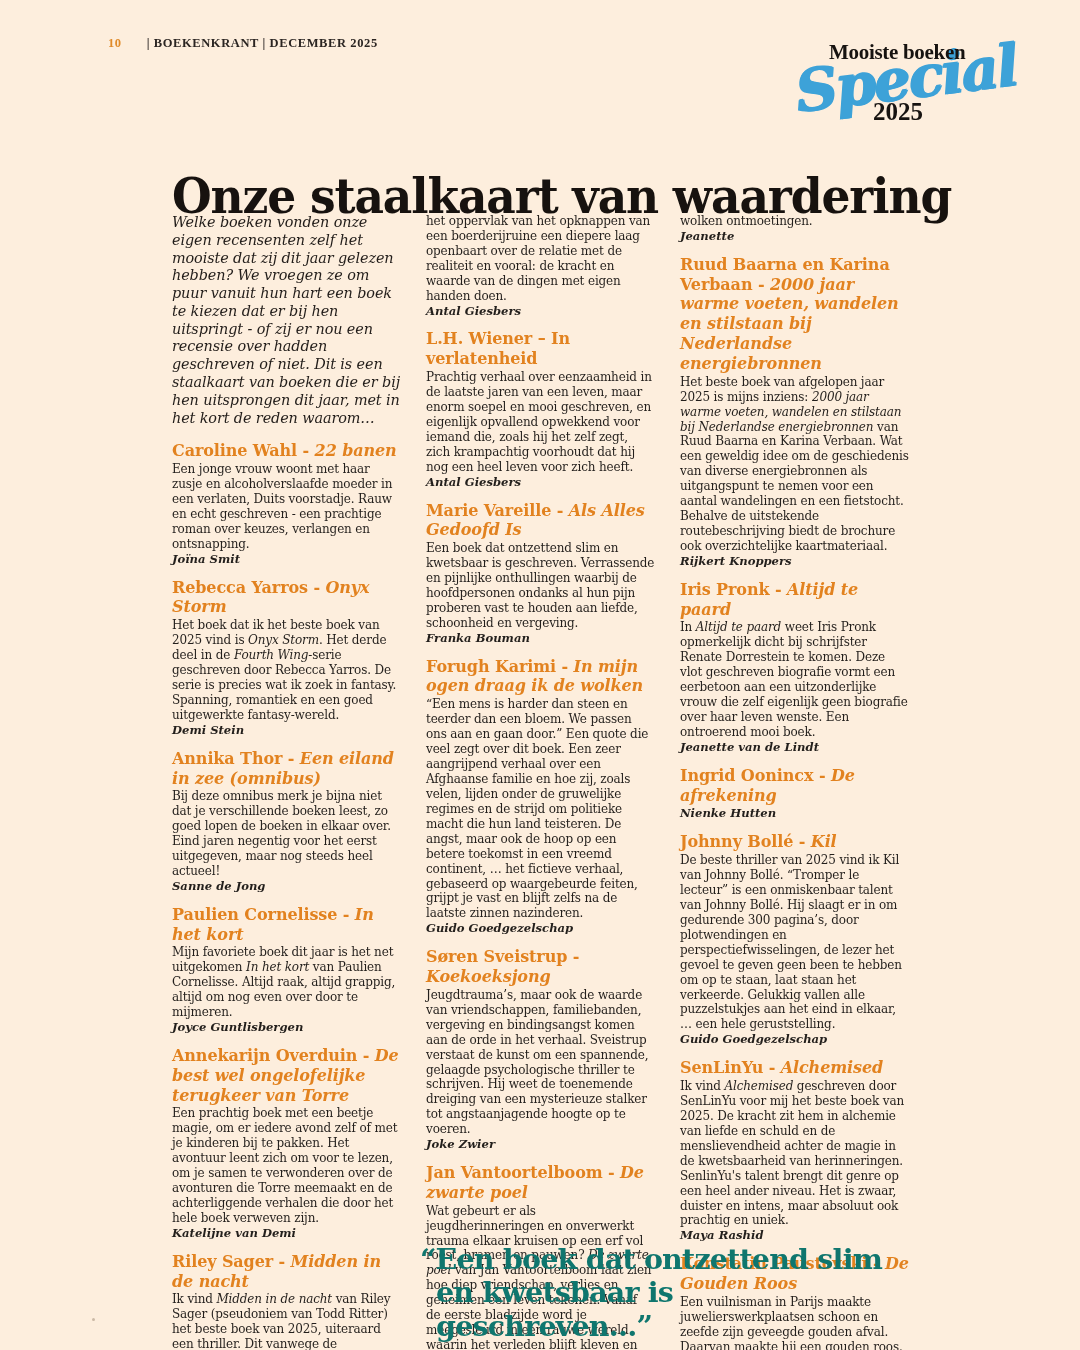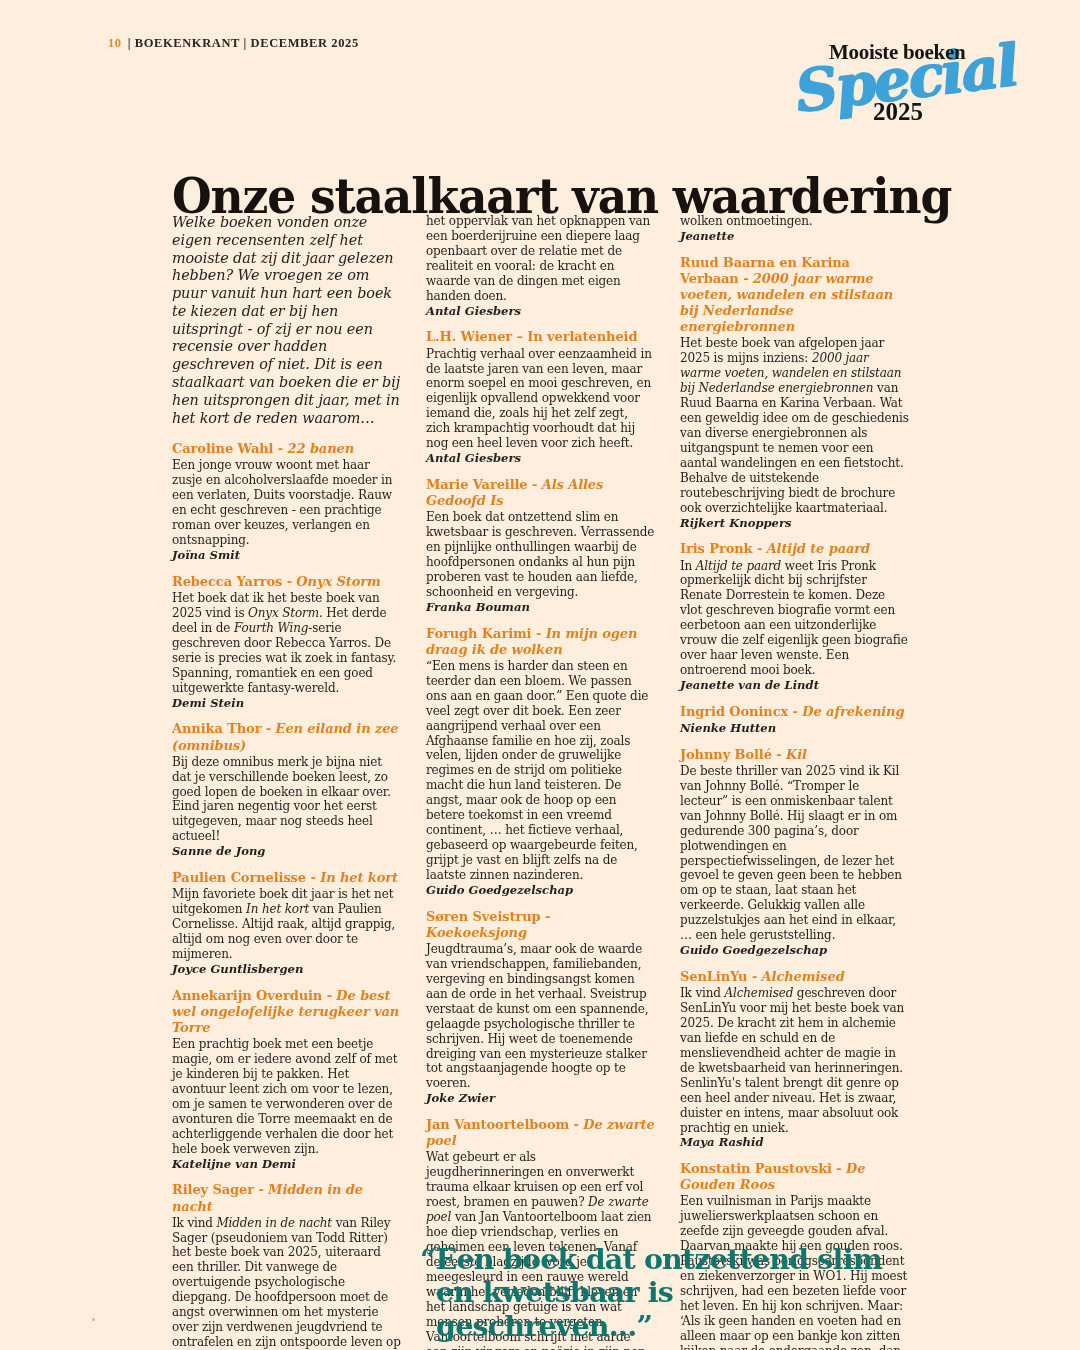--- a/index.html
+++ b/index.html
@@ -9,21 +9,21 @@
     font-family:"Liberation Serif", serif;
     color:#231f1c;
     position:relative;
     overflow:hidden;
   }
   .page{position:absolute;inset:0;}
 
   
   .masthead{
     position:absolute;left:108px;top:36px;
-    display:flex;align-items:baseline;gap:6px;
+    display:flex;align-items:baseline;gap:25px;
     font-family:"Liberation Serif", serif;
     font-weight:bold;font-size:12.5px;letter-spacing:.6px;
   }
   .masthead .pagenum{color:#e08b2a;font-size:12.5px;font-weight:bold;}
   .masthead .mh-text{color:#2b2522;}
 
   
   .logo{
     position:absolute;right:85px;top:28px;
     width:200px;height:100px;
@@ -81,21 +81,21 @@
     color:#221d1a;
     margin:0 0 14px 0;
     letter-spacing:-.1px;
     font-style:italic;
   }
 
   .entry{margin-bottom:11px;}
   .entry h3{
     margin:8px 0 1px 0;
     font-family:"DejaVu Serif", serif;
-    font-size:13px;line-height:1.24;
+    font-size:16px;line-height:1.24;
     font-weight:bold;
     color:#e2821f;
     letter-spacing:-.1px;
   }
   .entry h3 .title{font-style:italic;}
   .entry p{
     margin:0;
     font-family:"DejaVu Serif", serif;
     font-size:12px;line-height:1.245;
     color:#231f1c;

